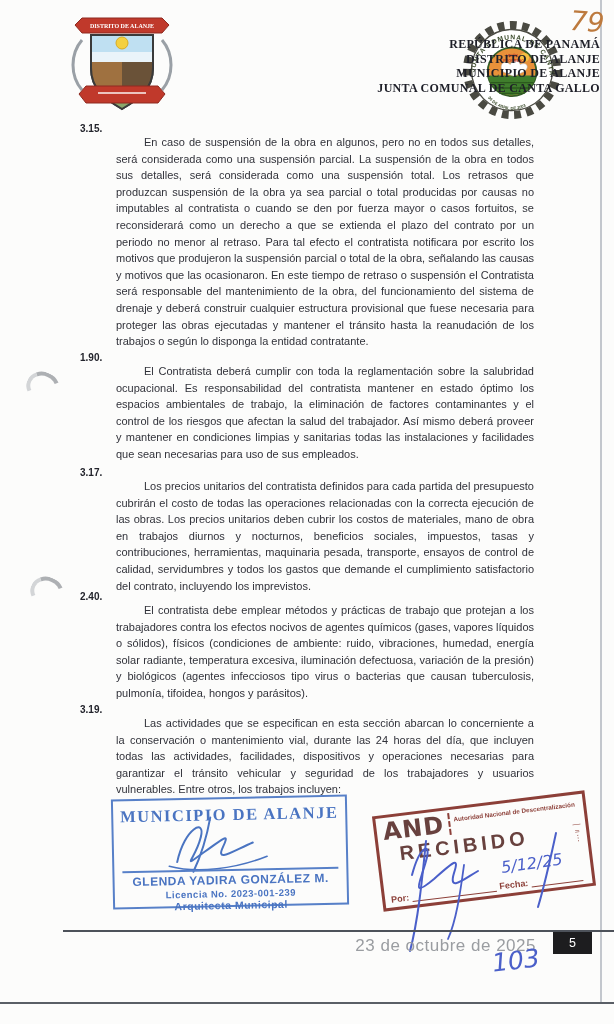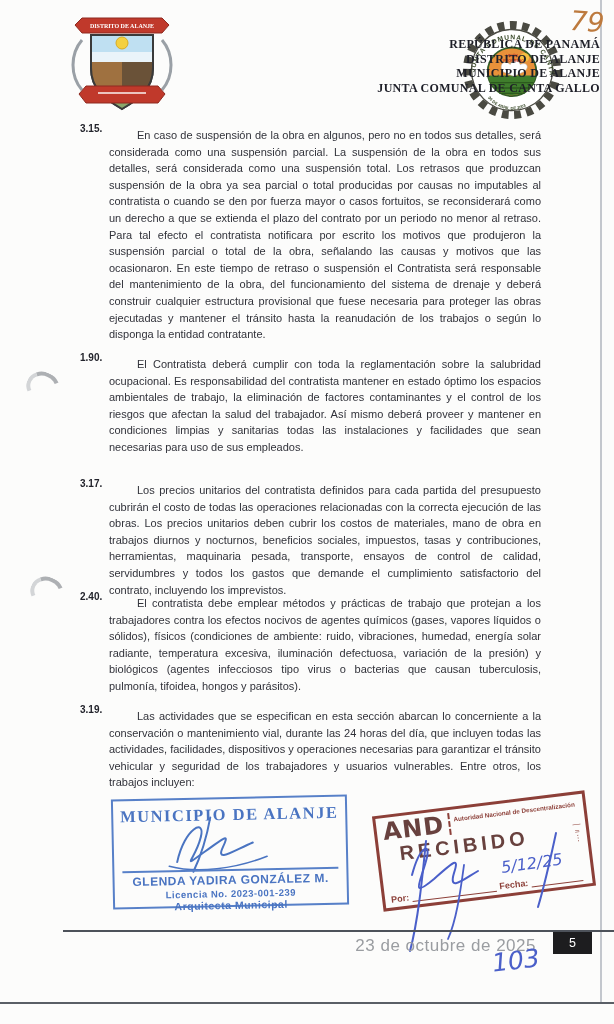--- a/index.html
+++ b/index.html
@@ -17,21 +17,21 @@
     border:4px solid transparent;border-top-color:#8d9096;border-left-color:#c2c5c9;
     transform:rotate(24deg);opacity:.7;}
   
   .hdr-text{position:absolute;left:0;right:14px;top:37px;text-align:right;
     font-family:"Liberation Serif","DejaVu Serif",serif;font-weight:bold;
     font-size:12px;line-height:14.6px;color:#1e1f28;letter-spacing:.3px;}
   .seal{position:absolute;}
   
   .para{position:absolute;left:80px;width:465px;padding-left:25px;box-sizing:border-box;}
   .pnum{position:absolute;left:0;top:0;font-weight:bold;font-size:10px;color:#23242c;}
-  .ptext{margin:4px;font-size:11px;line-height:16.6px;text-align:justify;text-indent:28px;color:#31323a;}
+  .ptext{margin:11px;font-size:11px;line-height:16.6px;text-align:justify;text-indent:28px;color:#31323a;}
   
   .stamp-muni{position:absolute;left:112px;top:797px;width:232px;height:106px;
     border:2px solid #4a76c4;transform:rotate(-1.2deg);color:#3b69bd;text-align:center;opacity:.92;}
   .stamp-muni .title{margin-top:6px;font-family:"Liberation Serif","DejaVu Serif",serif;
     font-weight:bold;font-size:16.5px;letter-spacing:1.5px;}
   .stamp-muni .rule{position:absolute;left:8px;right:8px;top:70px;border-top:2px solid #4a76c4;}
   .stamp-muni .name{position:absolute;left:0;right:0;top:74px;font-weight:bold;font-size:12px;letter-spacing:.5px;}
   .stamp-muni .lic{position:absolute;left:0;right:0;top:89px;font-weight:bold;font-size:9.5px;letter-spacing:.5px;}
   .stamp-muni .role{position:absolute;left:0;right:0;top:100px;font-weight:bold;font-size:10.5px;letter-spacing:.5px;}
   .muni-sig{position:absolute;left:35px;top:12px;pointer-events:none;}
@@ -126,21 +126,21 @@
   </div>
 
   <div class="para" style="top:123px;">
     <span class="pnum">3.15.</span>
     <p class="ptext">En caso de suspensión de la obra en algunos, pero no en todos sus detalles, será considerada como una suspensión parcial. La suspensión de la obra en todos sus detalles, será considerada como una suspensión total. Los retrasos que produzcan suspensión de la obra ya sea parcial o total producidas por causas no imputables al contratista o cuando se den por fuerza mayor o casos fortuitos, se reconsiderará como un derecho a que se extienda el plazo del contrato por un periodo no menor al retraso. Para tal efecto el contratista notificara por escrito los motivos que produjeron la suspensión parcial o total de la obra, señalando las causas y motivos que las ocasionaron. En este tiempo de retraso o suspensión el Contratista será responsable del mantenimiento de la obra, del funcionamiento del sistema de drenaje y deberá construir cualquier estructura provisional que fuese necesaria para proteger las obras ejecutadas y mantener el tránsito hasta la reanudación de los trabajos o según lo disponga la entidad contratante.</p>
   </div>
   <div class="para" style="top:352px;">
     <span class="pnum">1.90.</span>
     <p class="ptext">El Contratista deberá cumplir con toda la reglamentación sobre la salubridad ocupacional. Es responsabilidad del contratista mantener en estado óptimo los espacios ambientales de trabajo, la eliminación de factores contaminantes y el control de los riesgos que afectan la salud del trabajador. Así mismo deberá proveer y mantener en condiciones limpias y sanitarias todas las instalaciones y facilidades que sean necesarias para uso de sus empleados.</p>
   </div>
-  <div class="para" style="top:478px;">
+  <div class="para" style="top:467px;">
     <span class="pnum">3.17.</span>
     <p class="ptext">Los precios unitarios del contratista definidos para cada partida del presupuesto cubrirán el costo de todas las operaciones relacionadas con la correcta ejecución de las obras. Los precios unitarios deben cubrir los costos de materiales, mano de obra en trabajos diurnos y nocturnos, beneficios sociales, impuestos, tasas y contribuciones, herramientas, maquinaria pesada, transporte, ensayos de control de calidad, servidumbres y todos los gastos que demande el cumplimiento satisfactorio del contrato, incluyendo los imprevistos.</p>
   </div>
   <div class="para" style="top:591px;">
     <span class="pnum">2.40.</span>
     <p class="ptext">El contratista debe emplear métodos y prácticas de trabajo que protejan a los trabajadores contra los efectos nocivos de agentes químicos (gases, vapores líquidos o sólidos), físicos (condiciones de ambiente: ruido, vibraciones, humedad, energía solar radiante, temperatura excesiva, iluminación defectuosa, variación de la presión) y biológicos (agentes infecciosos tipo virus o bacterias que causan tuberculosis, pulmonía, tifoidea, hongos y parásitos).</p>
   </div>
   <div class="para" style="top:704px;">
     <span class="pnum">3.19.</span>
     <p class="ptext">Las actividades que se especifican en esta sección abarcan lo concerniente a la conservación o mantenimiento vial, durante las 24 horas del día, que incluyen todas las actividades, facilidades, dispositivos y operaciones necesarias para garantizar el tránsito vehicular y seguridad de los trabajadores y usuarios vulnerables. Entre otros, los trabajos incluyen:</p>

